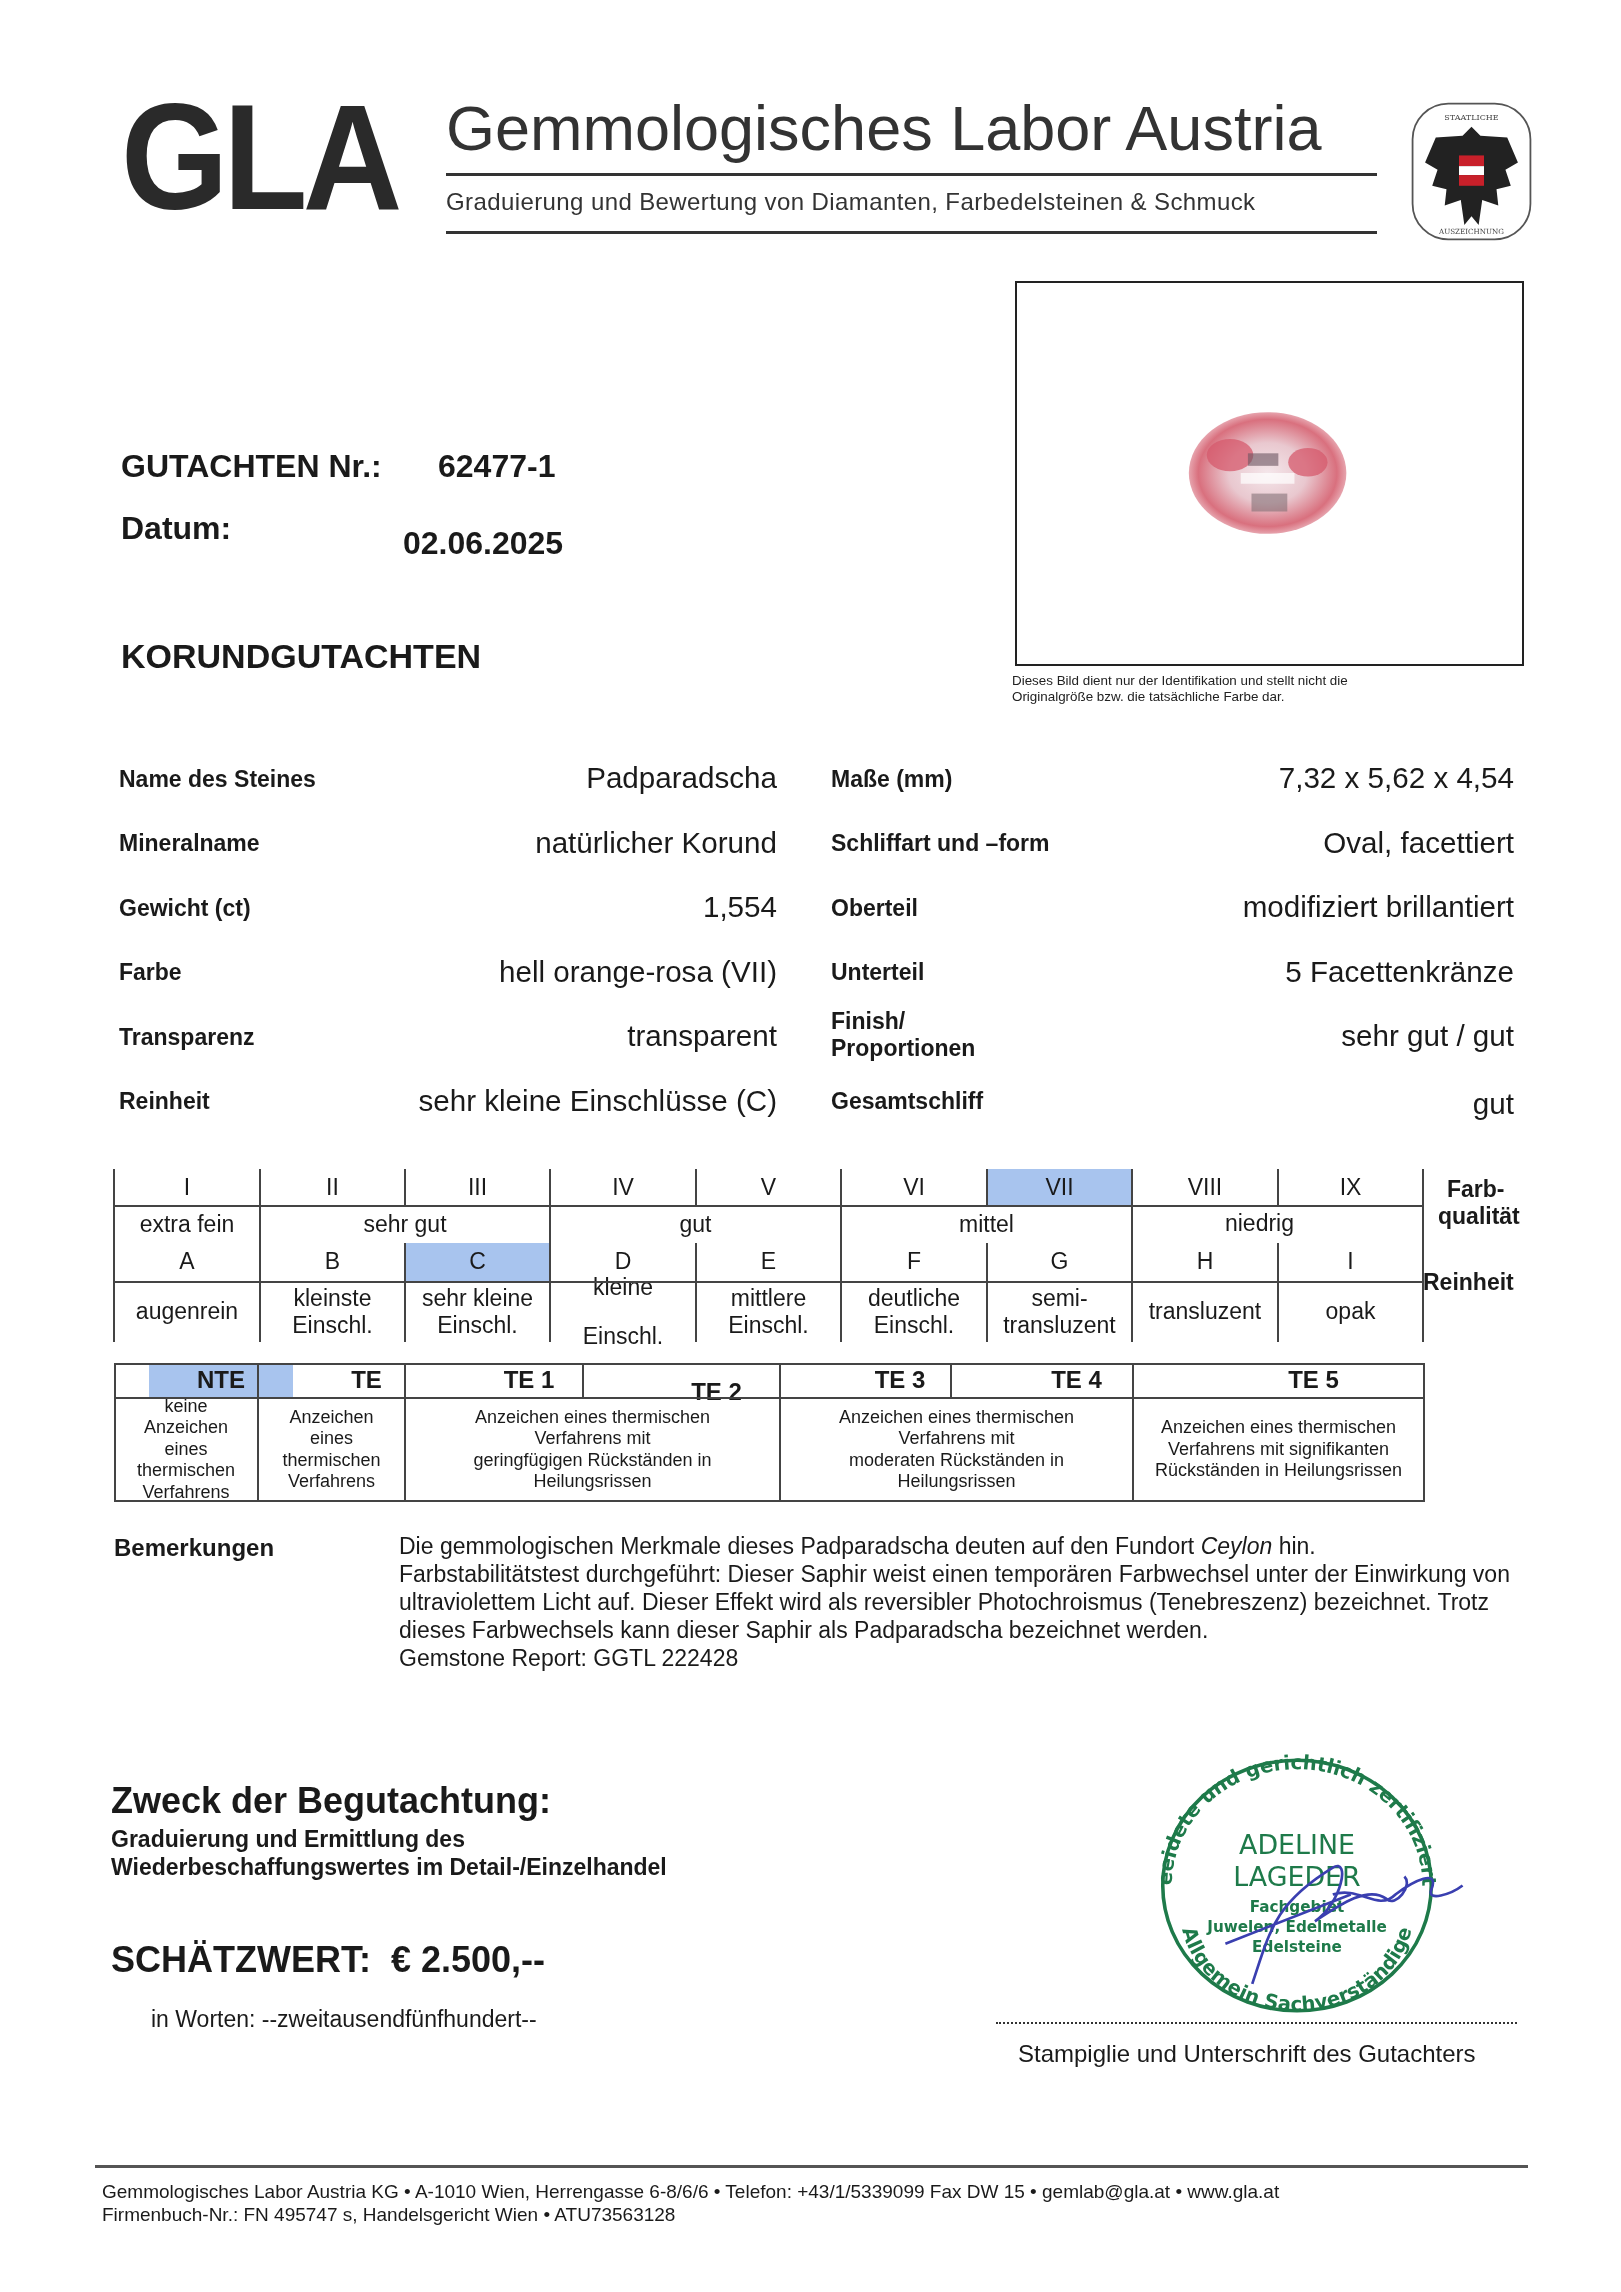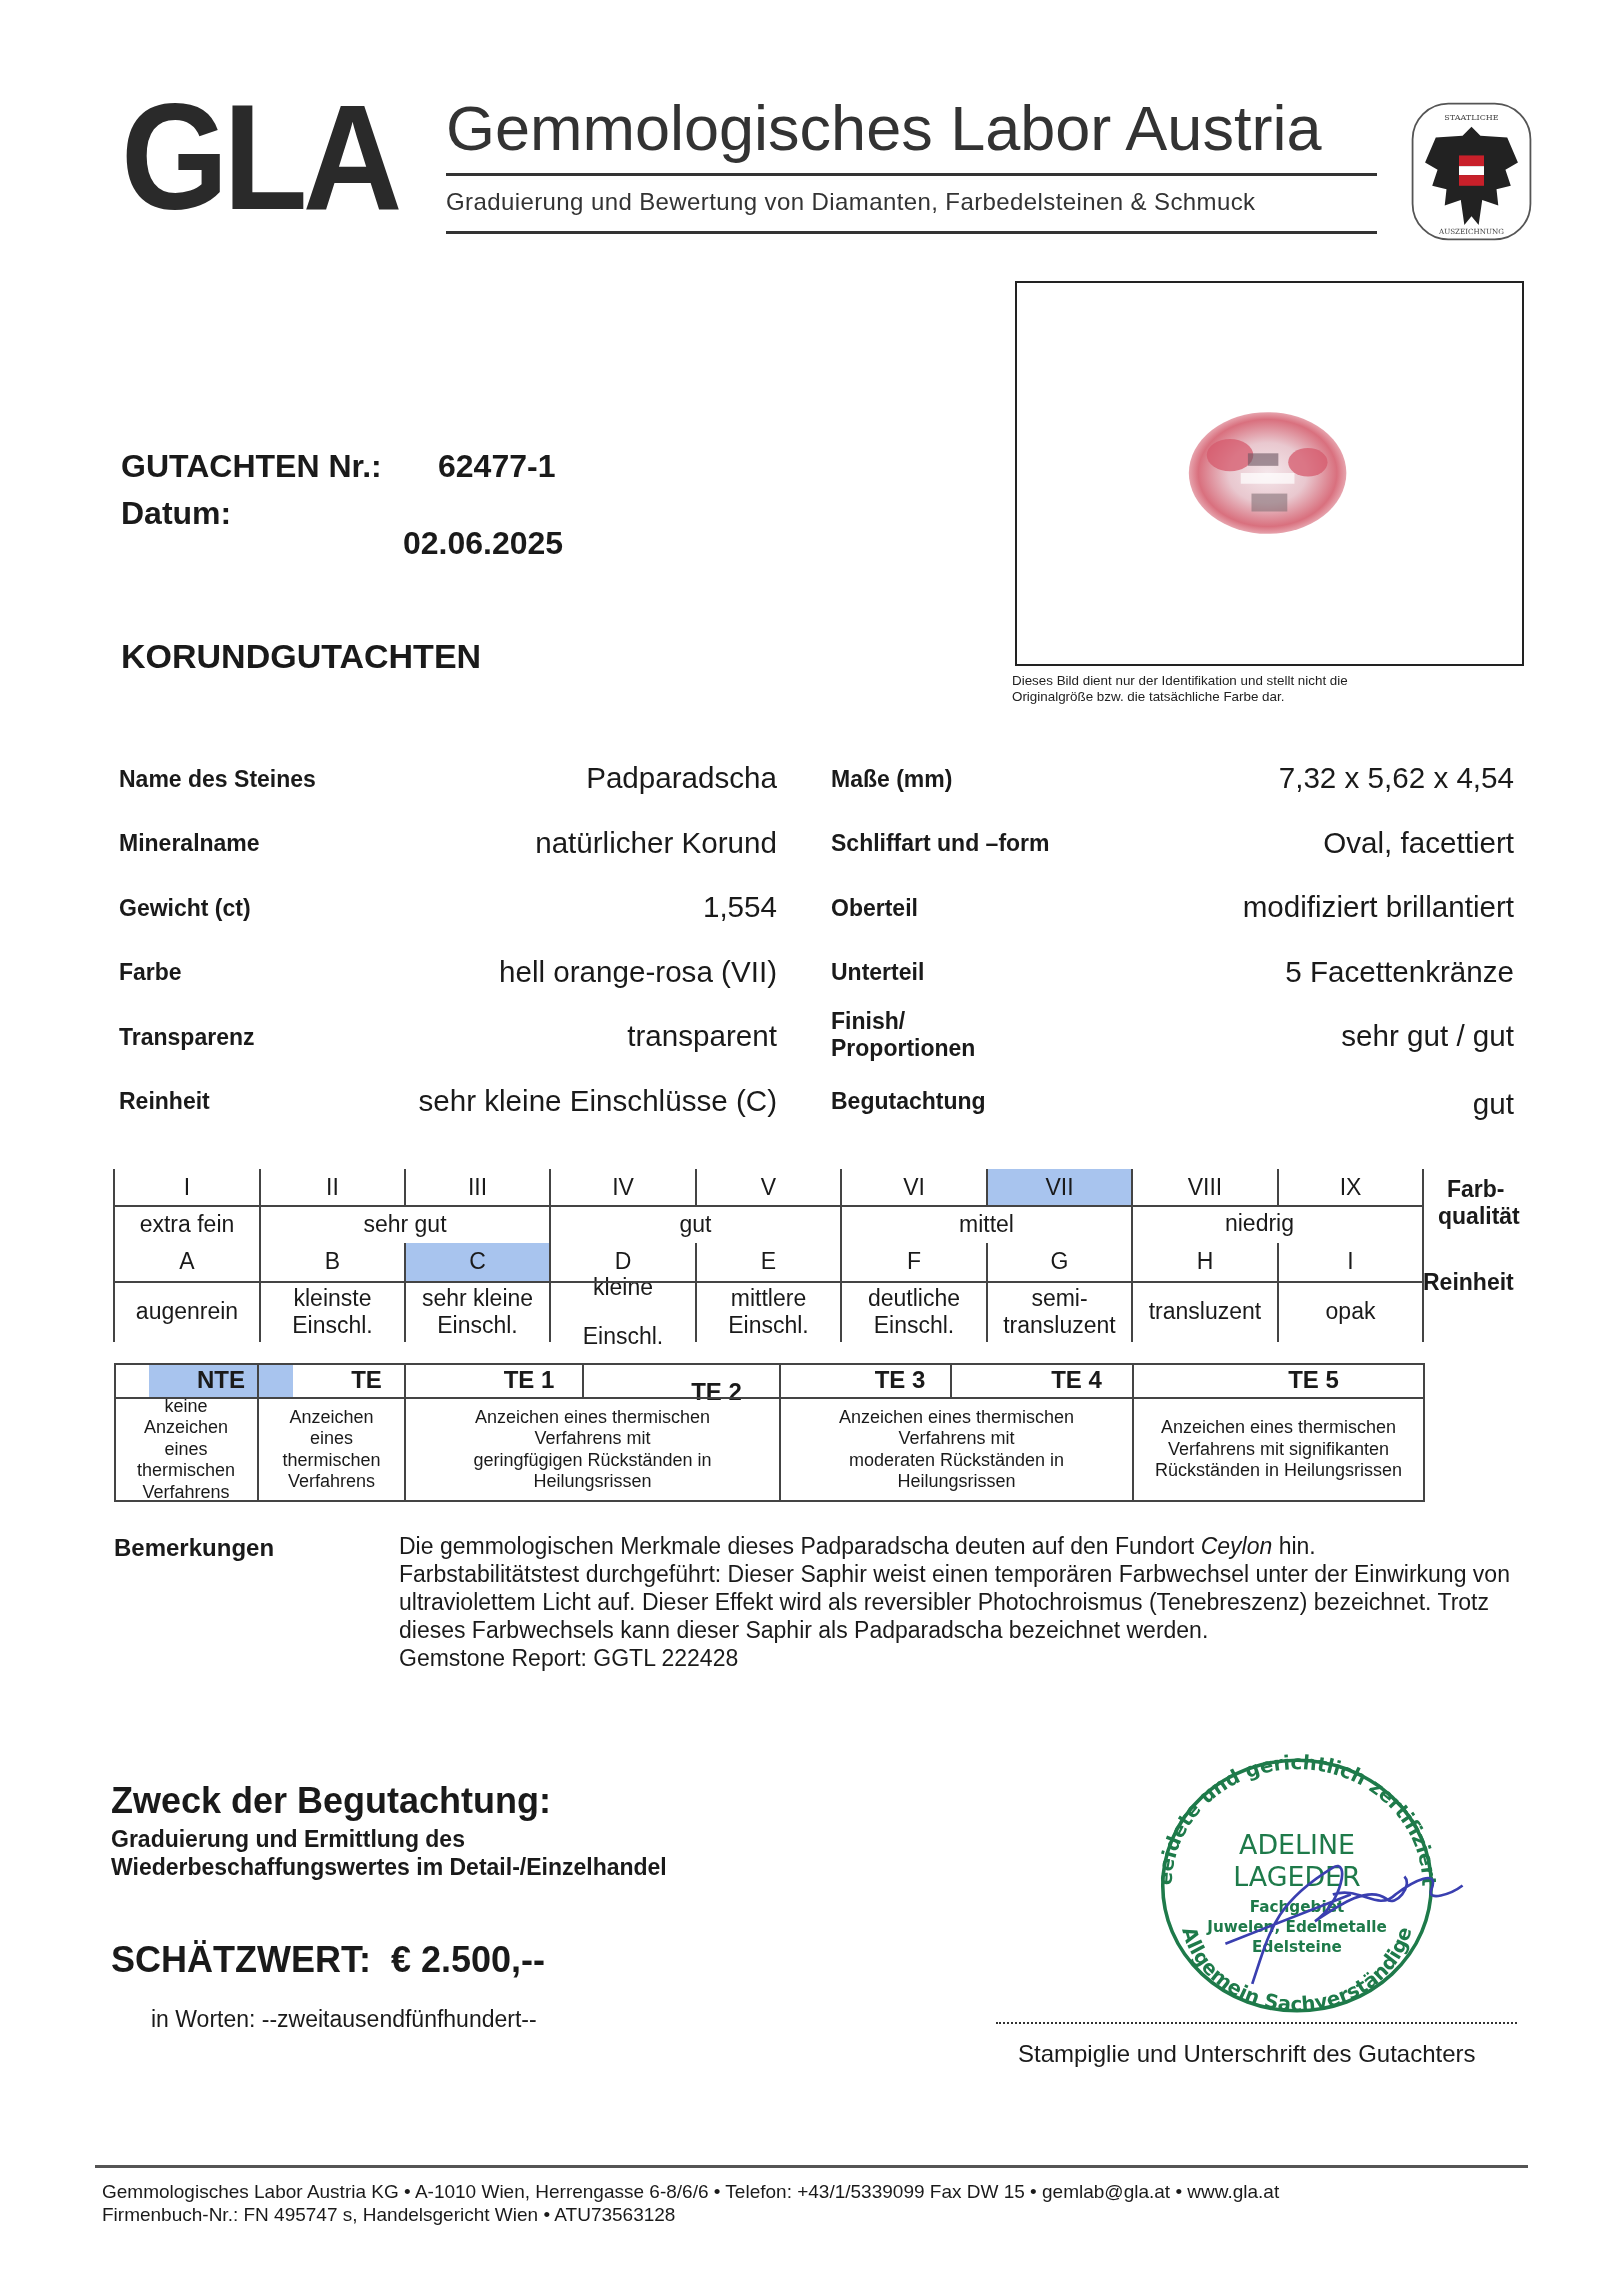--- a/index.html
+++ b/index.html
@@ -95,21 +95,21 @@
     <rect x="250" y="212" width="60" height="12" fill="#ffffff" opacity="0.7"></rect>
   </svg>
 </div>
 <div class="abs photo-caption">
   <div>Dieses Bild dient nur der Identifikation und stellt nicht die</div>
   <div>Originalgröße bzw. die tatsächliche Farbe dar.</div>
 </div>
 
 <div class="abs rep-label" style="left:121px;top:450px;">GUTACHTEN Nr.:</div>
 <div class="abs rep-label" style="left:438px;top:450px;">62477-1</div>
-<div class="abs rep-label" style="left:121px;top:497px;">Datum:</div>
+<div class="abs rep-label" style="left:121px;top:512px;">Datum:</div>
 <div class="abs rep-label" style="left:403px;top:527px;">02.06.2025</div>
 <div class="abs korund">KORUNDGUTACHTEN</div>
 
 <div>
   <div class="abs prop-label" style="left:119px;top:766px;">Name des Steines</div>
   <div class="abs prop-value" style="left:376px;width:401px;top:762px;">Padparadscha</div>
   <div class="abs prop-label" style="left:119px;top:830px;">Mineralname</div>
   <div class="abs prop-value" style="left:376px;width:401px;top:827px;">natürlicher Korund</div>
   <div class="abs prop-label" style="left:119px;top:895px;">Gewicht (ct)</div>
   <div class="abs prop-value" style="left:376px;width:401px;top:891px;">1,554</div>
@@ -128,21 +128,21 @@
   <div class="abs prop-value" style="left:1093px;width:421px;top:827px;">Oval, facettiert</div>
   <div class="abs prop-label" style="left:831px;top:895px;">Oberteil</div>
   <div class="abs prop-value" style="left:1093px;width:421px;top:891px;">modifiziert brillantiert</div>
   <div class="abs prop-label" style="left:831px;top:959px;">Unterteil</div>
   <div class="abs prop-value" style="left:1093px;width:421px;top:956px;">5 Facettenkränze</div>
   <div class="abs prop-label" style="left:831px;top:1008px;">
     <div>Finish/</div>
     <div>Proportionen</div>
   </div>
   <div class="abs prop-value" style="left:1093px;width:421px;top:1020px;">sehr gut / gut</div>
-  <div class="abs prop-label" style="left:831px;top:1088px;">Begutachtung</div>
+  <div class="abs prop-label" style="left:831px;top:1088px;">Gesamtschliff</div>
   <div class="abs prop-value" style="left:1093px;width:421px;top:1088px;">gut</div>
 </div>
 
 <div class="abs gt" id="gt">
     <div class="cell" style="left: 0px; top: 0px; width: 146px; height: 36px; padding-top: 4.5px;">I</div>
     <div class="cell" style="left: 146px; top: 0px; width: 145px; height: 36px; padding-top: 4.5px;">II</div>
     <div class="cell" style="left: 291px; top: 0px; width: 145px; height: 36px; padding-top: 4.5px;">III</div>
     <div class="cell" style="left: 436px; top: 0px; width: 146px; height: 36px; padding-top: 4.5px;">IV</div>
     <div class="cell" style="left: 582px; top: 0px; width: 145px; height: 36px; padding-top: 4.5px;">V</div>
     <div class="cell" style="left: 727px; top: 0px; width: 146px; height: 36px; padding-top: 4.5px;">VI</div>

